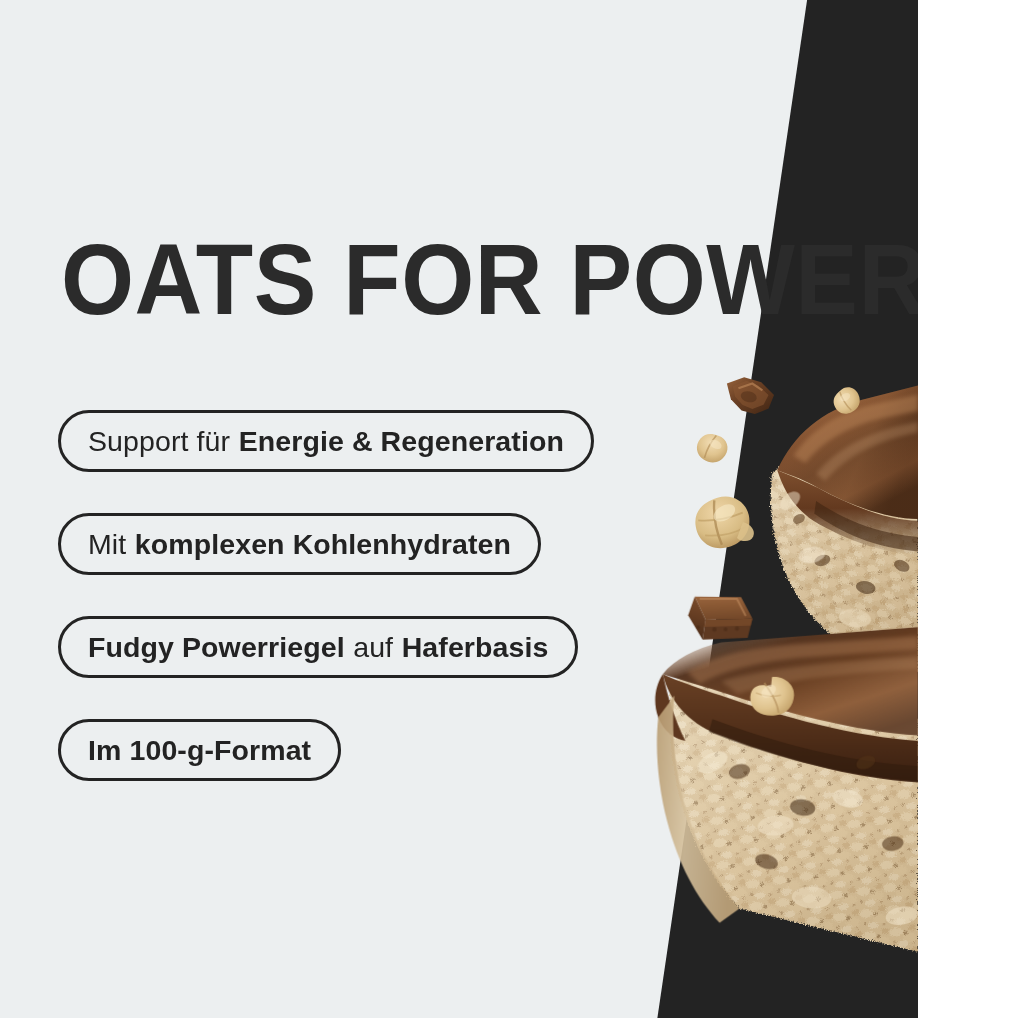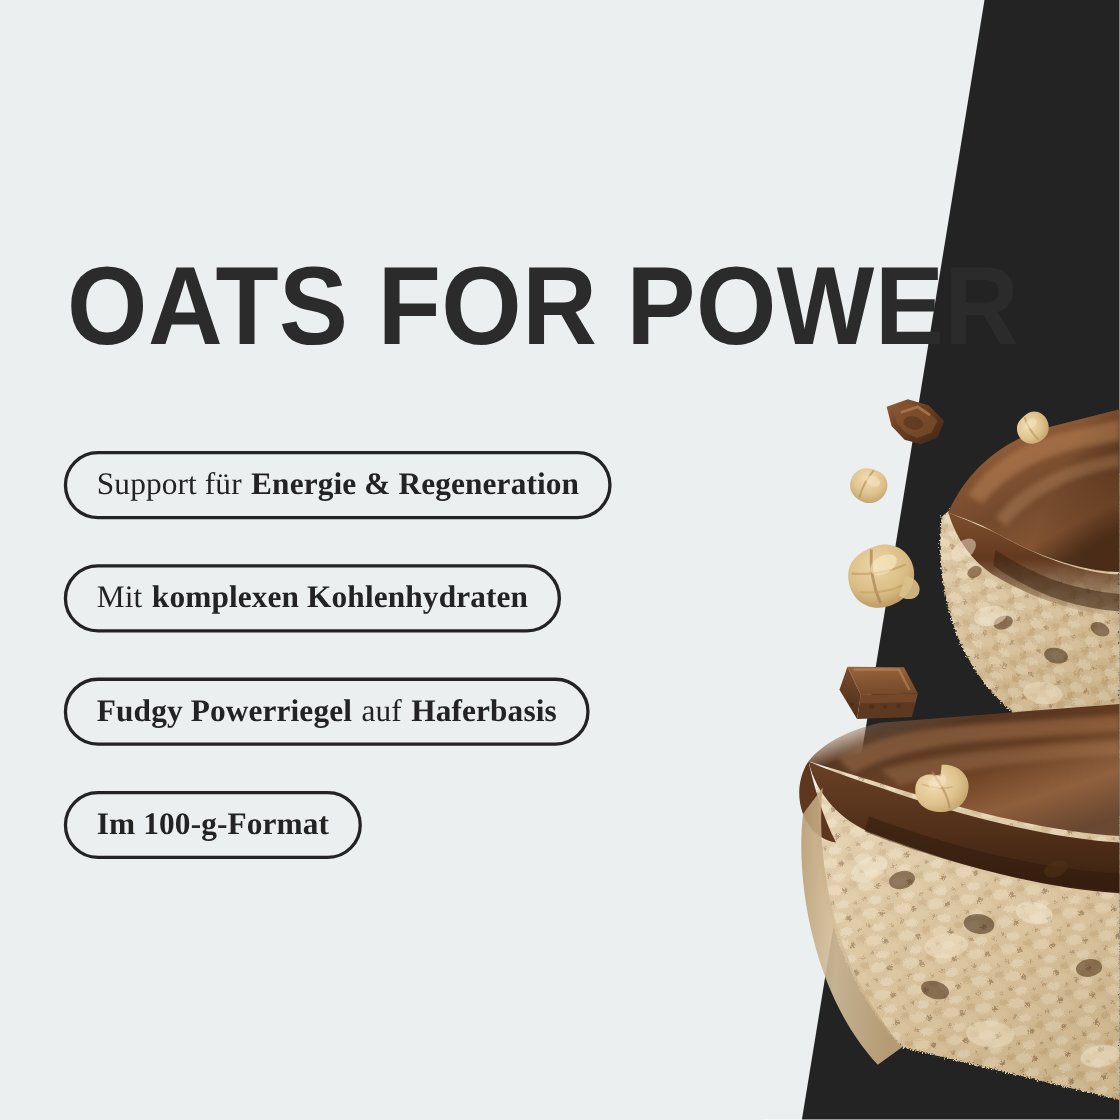--- a/index.html
+++ b/index.html
@@ -4,21 +4,21 @@
 <title>Oats For Power</title>
 <style>
   html, body {
     margin: 0;
     padding: 0;
     background: #ffffff;
   }
 
   #stage {
     position: relative;
-    width: 1018px;
+    width: 918px;
     height: 1018px;
     overflow: hidden;
     background: #ECEFF0;
     font-family: "Liberation Sans", "DejaVu Sans", sans-serif;
     -webkit-font-smoothing: antialiased;
   }
 
   
   .dark-panel {
     position: absolute;
@@ -67,21 +67,20 @@
     height: 62px;
     padding: 0 27px;
     border: 3px solid #232323;
     border-radius: 999px;
     background: transparent;
     color: #232323;
     font-size: 28.5px;
     line-height: 1;
     letter-spacing: 0.1px;
     white-space: nowrap;
-    font-family: Liberation Serif, serif;
   }
   .pill .t-reg { font-weight: 400; }
   .pill .t-bold { font-weight: 700; }
   .pill .sp { display: inline-block; width: 0.3em; }
 
   
   .product {
     position: absolute;
     inset: 0;
     z-index: 4;

